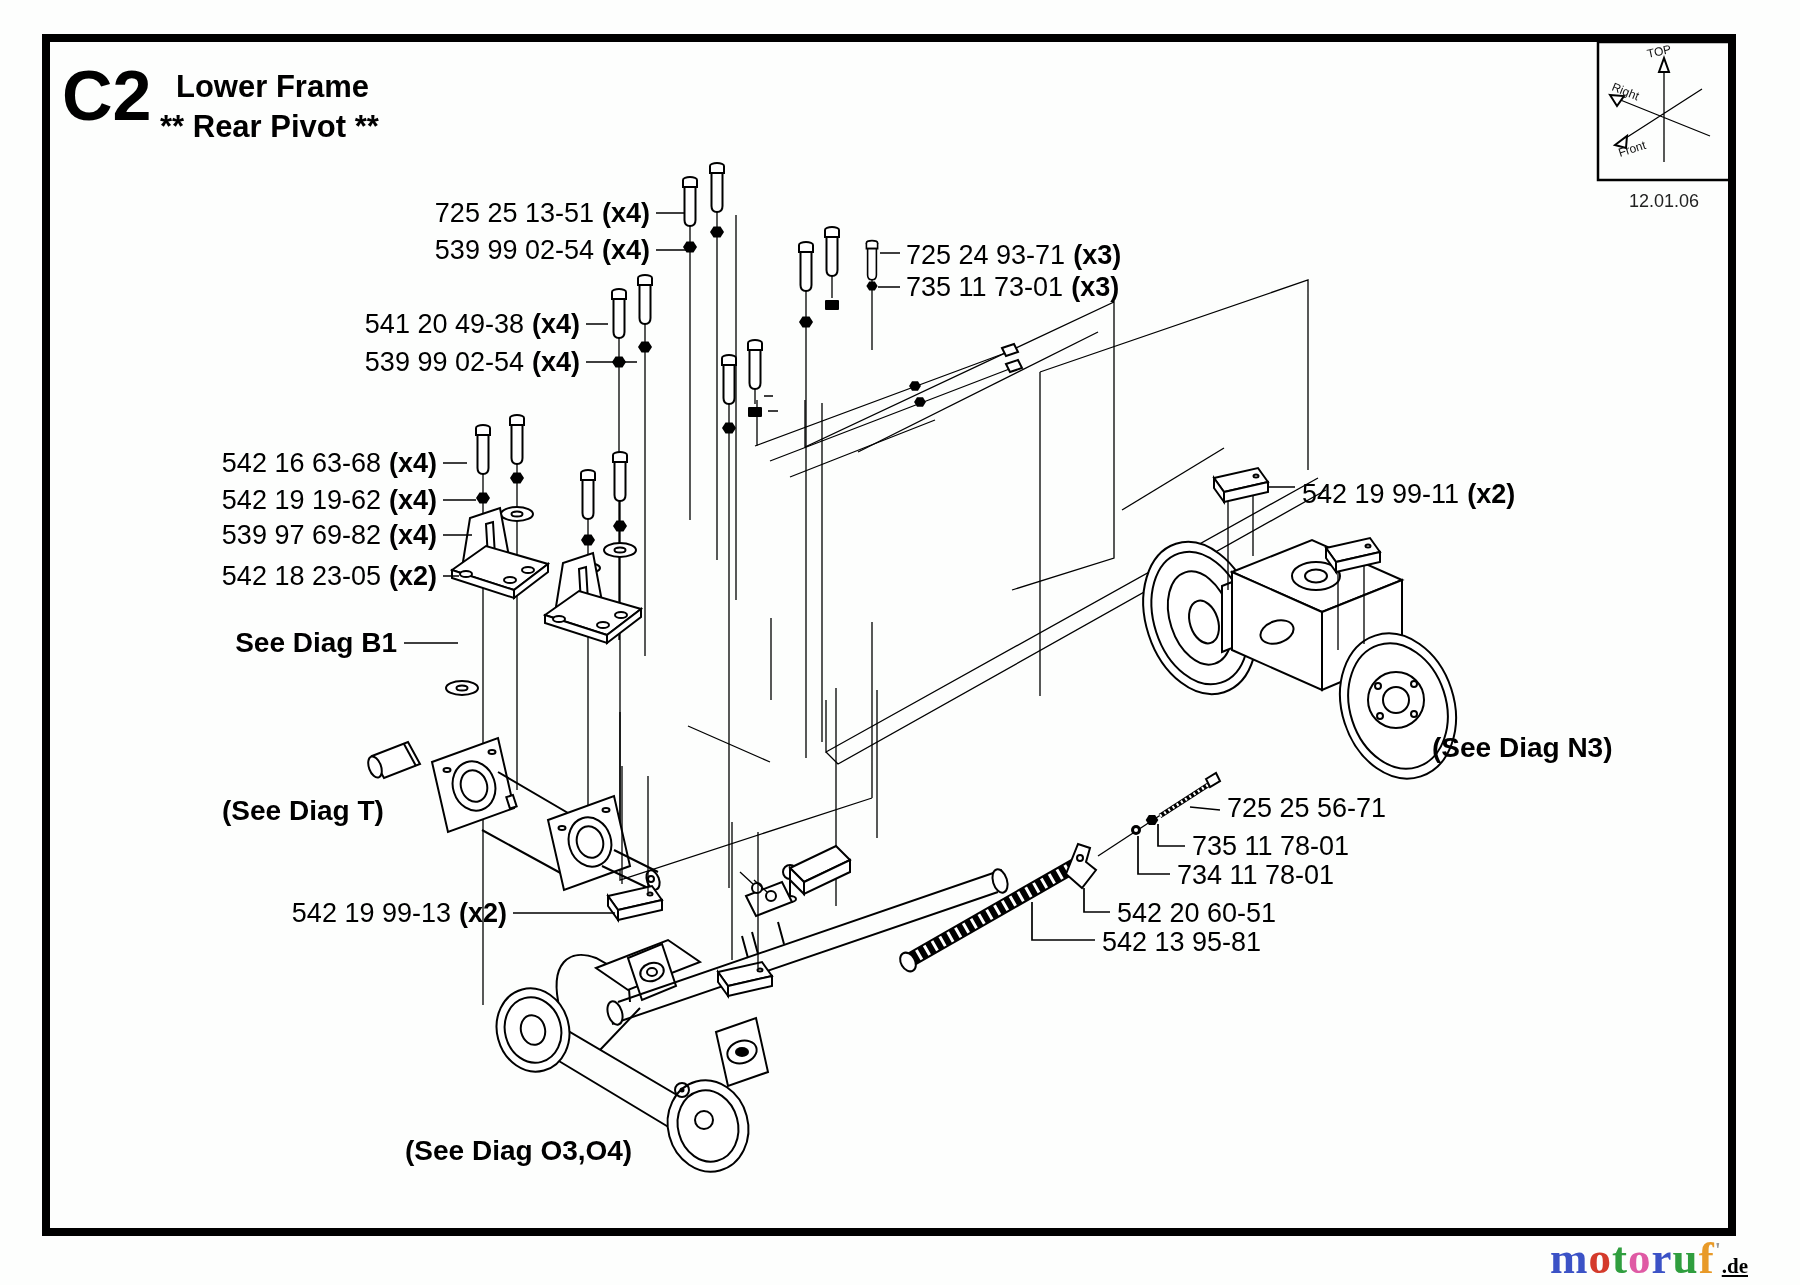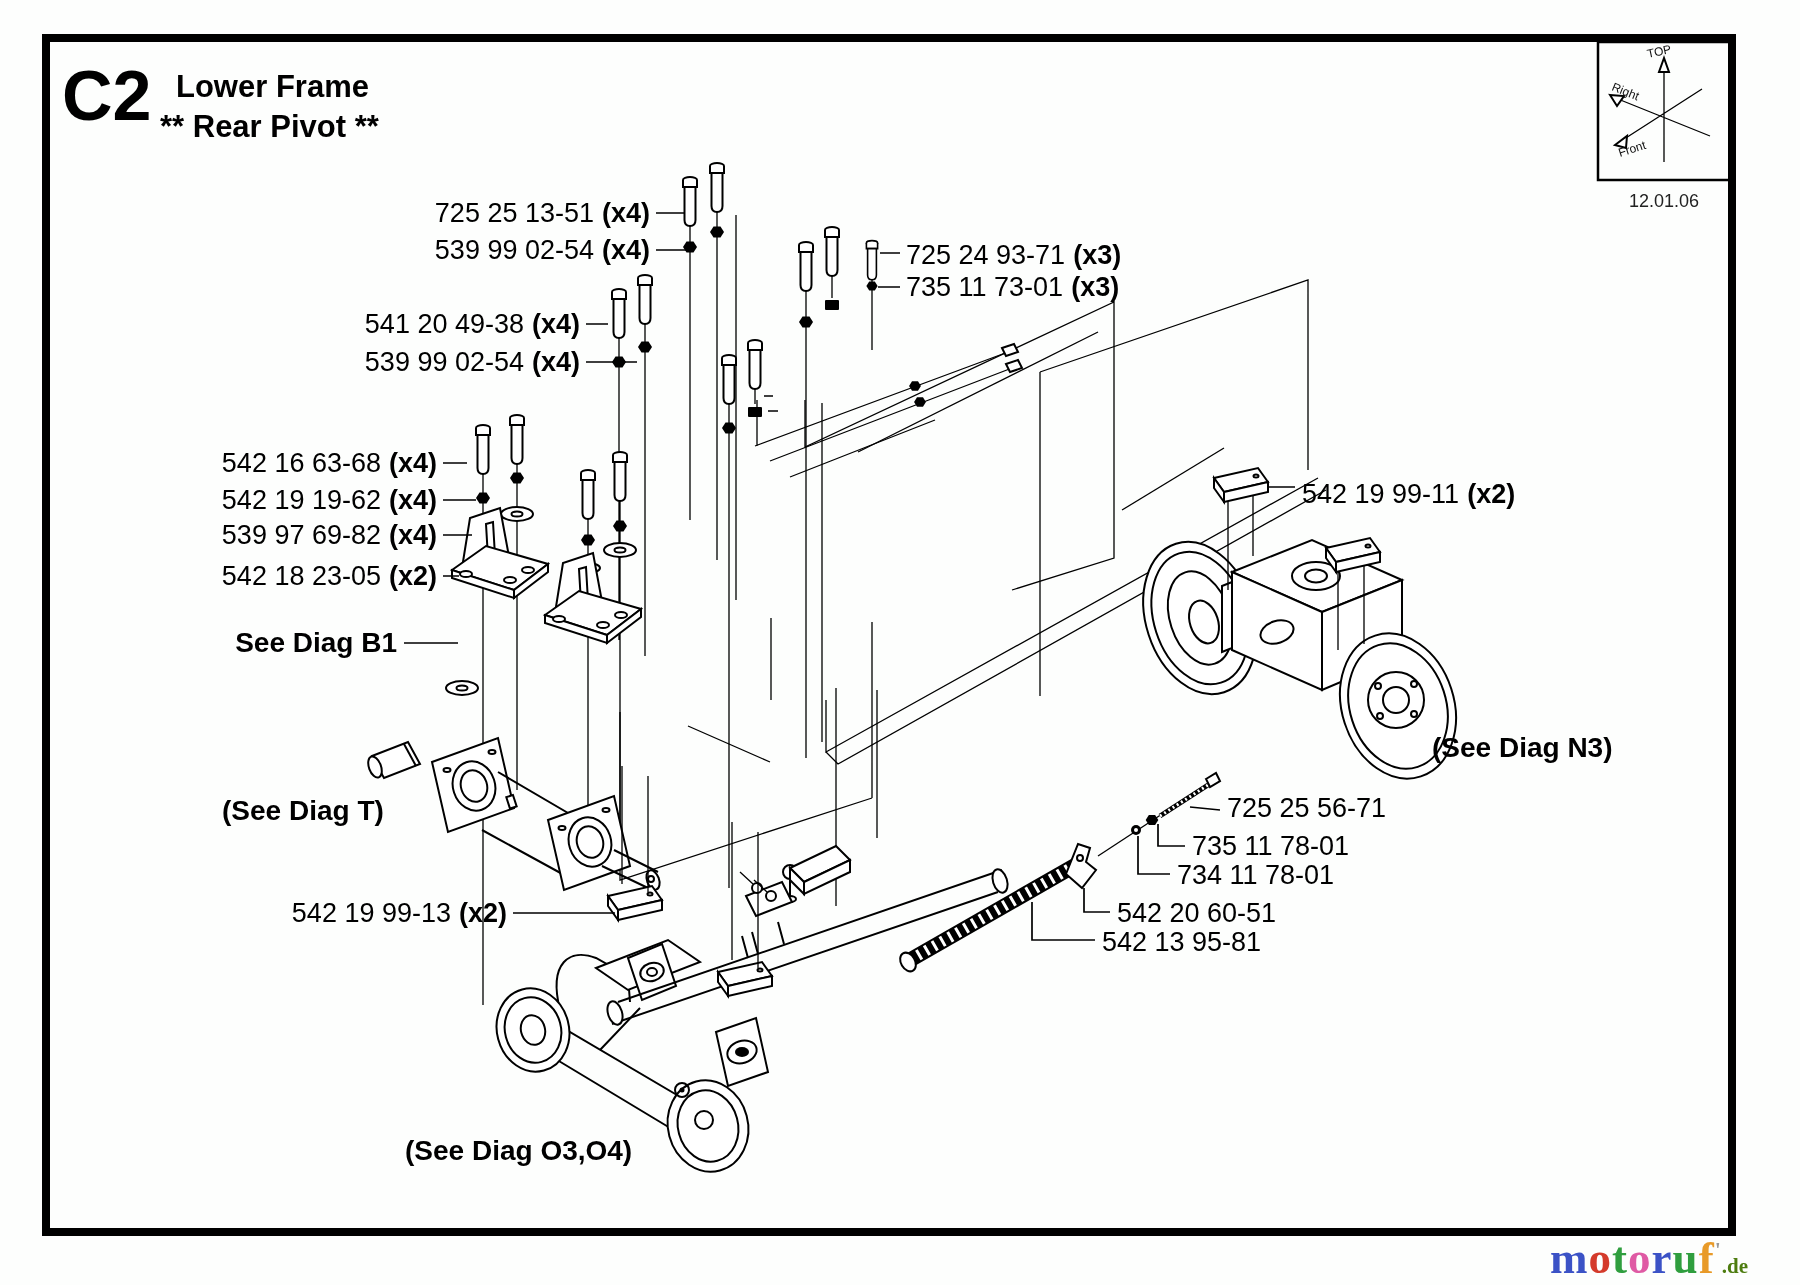--- a/index.html
+++ b/index.html
@@ -14,21 +14,21 @@
   .date{font:18px "Liberation Sans",sans-serif;fill:#222;}
   .ctext{font:12px "Liberation Sans",sans-serif;fill:#111;}
   .p{fill:#fff;stroke:#000;stroke-width:2;}
   .pl{fill:none;stroke:#000;stroke-width:2;}
   .thin{fill:none;stroke:#000;stroke-width:1.3;}
   .lead{fill:none;stroke:#000;stroke-width:1.7;}
   .blk{fill:#000;stroke:none;}
   .logo{position:absolute;right:52px;bottom:4px;font-family:"Liberation Serif",serif;
         font-size:45px;font-weight:bold;letter-spacing:1px;line-height:1;}
   .logo span{display:inline-block;}
-  .logo .suffix{font-size:21px;color:#4d7c0f;letter-spacing:0;}
+  .logo .suffix{font-size:21px;color:#000000;letter-spacing:0;text-decoration:underline;}
 </style>
 </head>
 <body>
 
 <div id="stage">
 <svg width="1800" height="1285" viewBox="0 0 1800 1285">
 
   <defs>
     <g id="bolt">
       <ellipse cx="0" cy="0" rx="7" ry="3" class="p"></ellipse>

